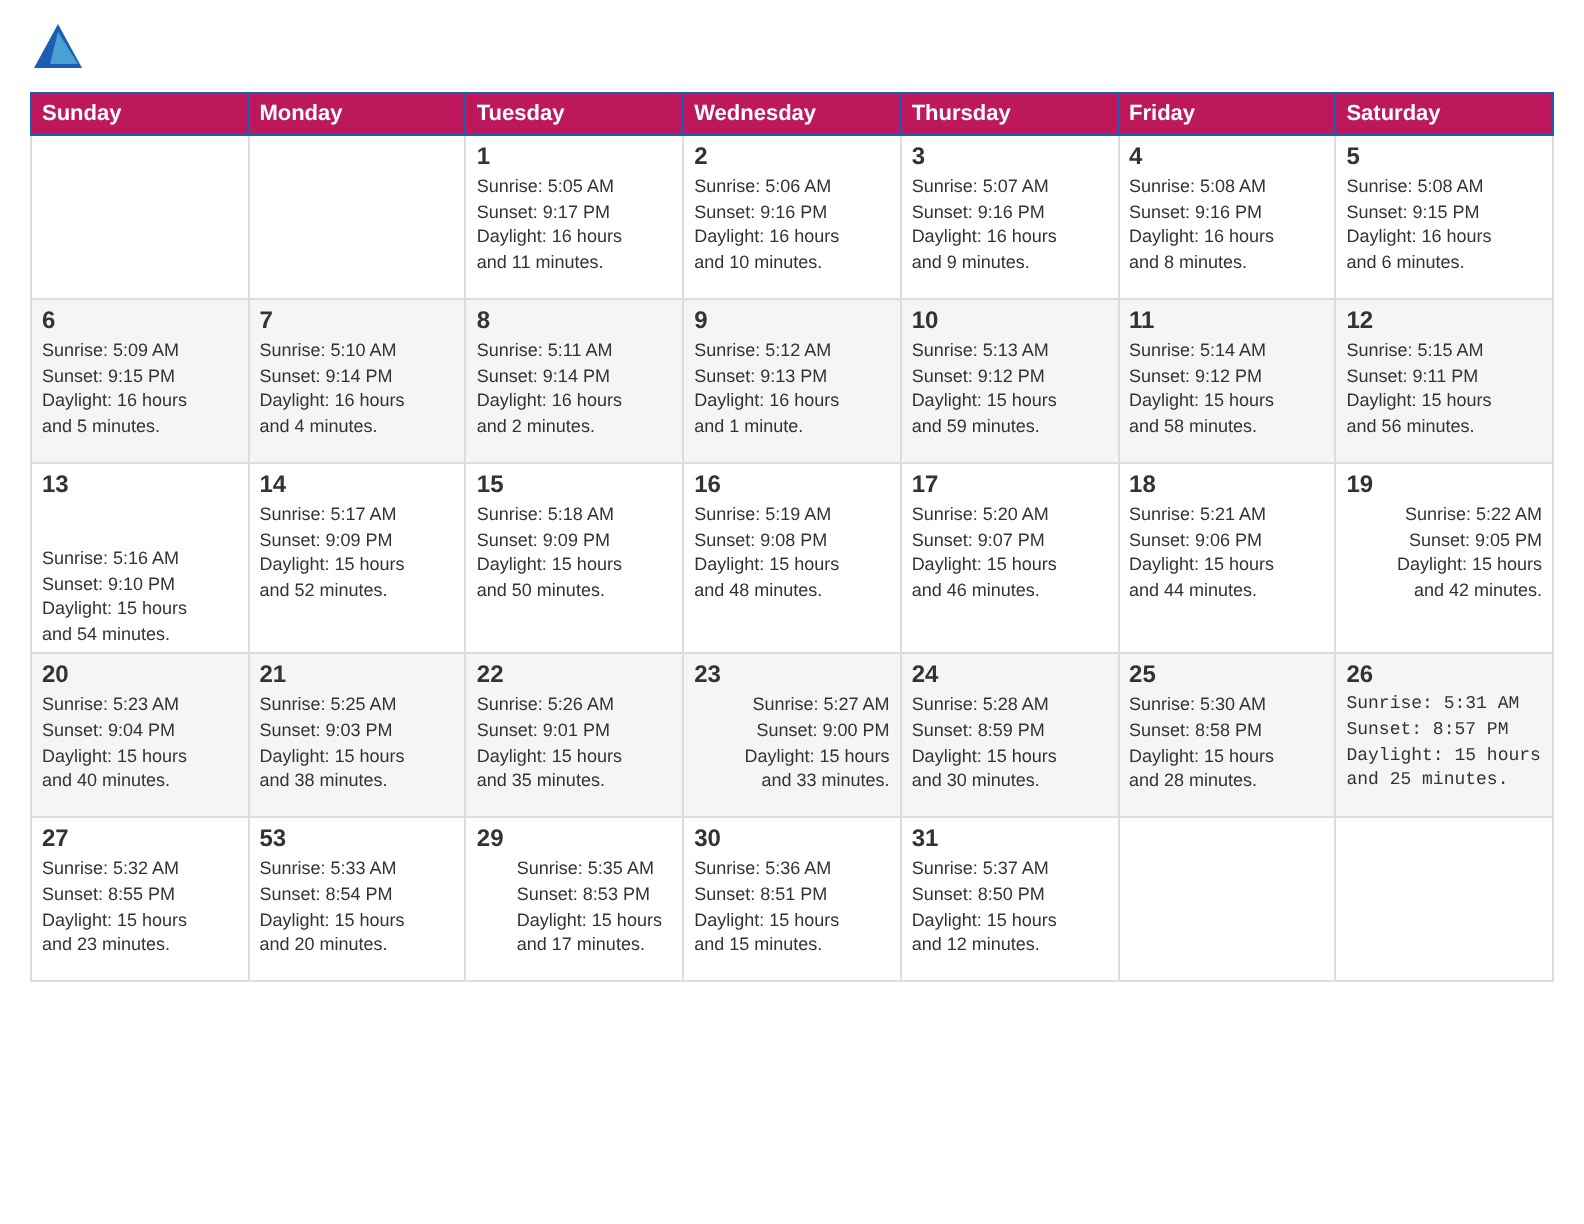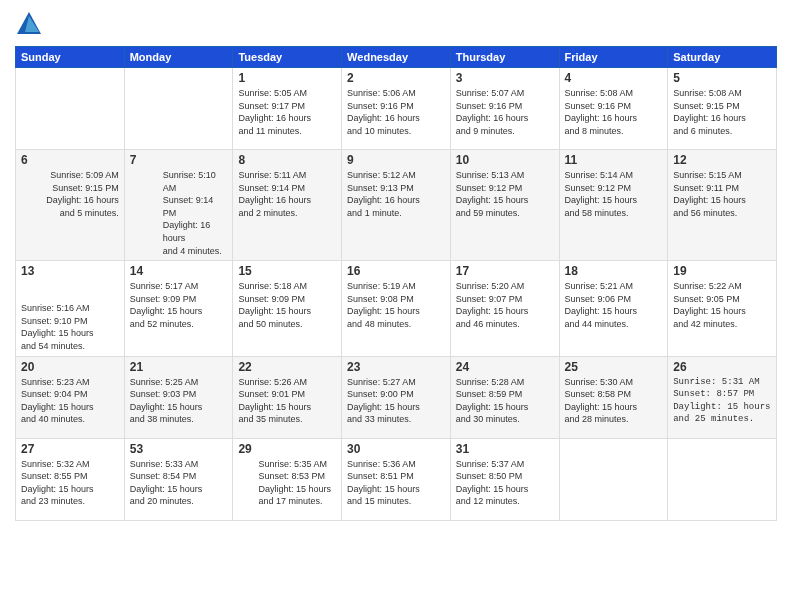--- a/index.html
+++ b/index.html
@@ -58,21 +58,21 @@
     .subtitle {
       font-size: 14px;
       color: #333;
     }
     .calendar {
       width: 100%;
       border-collapse: collapse;
       border: 1px solid #ccc;
     }
     .calendar th {
-      background: #1d4ed8;
+      background: #be185d;
       color: #fff;
       font-size: 11px;
       font-weight: bold;
       padding: 4px 5px;
       text-align: left;
       border: 1px solid #1a5fb4;
     }
     .calendar td {
       width: calc(100% / 7);
       vertical-align: top;
@@ -173,28 +173,28 @@
             <span class="day-num">5</span>
             <div class="day-info" style="white-space: pre-line;">Sunrise: 5:08 AM
 Sunset: 9:15 PM
 Daylight: 16 hours
 and 6 minutes.</div>
           </td>
         </tr>
         <tr>
           <td>
             <span class="day-num">6</span>
-            <div class="day-info" style="white-space: pre-line; text-align: right;">Sunrise: 5:09 AM
+            <div class="day-info" style="white-space: pre-line;">Sunrise: 5:09 AM
 Sunset: 9:15 PM
 Daylight: 16 hours
 and 5 minutes.</div>
           </td>
           <td>
             <span class="day-num">7</span>
-            <div class="day-info" style="white-space: pre-line; margin-left: 33px;">Sunrise: 5:10 AM
+            <div class="day-info" style="white-space: pre-line;">Sunrise: 5:10 AM
 Sunset: 9:14 PM
 Daylight: 16 hours
 and 4 minutes.</div>
           </td>
           <td>
             <span class="day-num">8</span>
             <div class="day-info" style="white-space: pre-line;">Sunrise: 5:11 AM
 Sunset: 9:14 PM
 Daylight: 16 hours
 and 2 minutes.</div>
@@ -266,21 +266,21 @@
           </td>
           <td>
             <span class="day-num">18</span>
             <div class="day-info" style="white-space: pre-line;">Sunrise: 5:21 AM
 Sunset: 9:06 PM
 Daylight: 15 hours
 and 44 minutes.</div>
           </td>
           <td>
             <span class="day-num">19</span>
-            <div class="day-info" style="white-space: pre-line;">Sunrise: 5:22 AM
+            <div class="day-info" style="white-space: pre-line; text-align: right;">Sunrise: 5:22 AM
 Sunset: 9:05 PM
 Daylight: 15 hours
 and 42 minutes.</div>
           </td>
         </tr>
         <tr>
           <td>
             <span class="day-num">20</span>
             <div class="day-info" style="white-space: pre-line;">Sunrise: 5:23 AM
 Sunset: 9:04 PM
@@ -296,21 +296,21 @@
           </td>
           <td>
             <span class="day-num">22</span>
             <div class="day-info" style="white-space: pre-line;">Sunrise: 5:26 AM
 Sunset: 9:01 PM
 Daylight: 15 hours
 and 35 minutes.</div>
           </td>
           <td>
             <span class="day-num">23</span>
-            <div class="day-info" style="white-space: pre-line;">Sunrise: 5:27 AM
+            <div class="day-info" style="white-space: pre-line; text-align: right;">Sunrise: 5:27 AM
 Sunset: 9:00 PM
 Daylight: 15 hours
 and 33 minutes.</div>
           </td>
           <td>
             <span class="day-num">24</span>
             <div class="day-info" style="white-space: pre-line;">Sunrise: 5:28 AM
 Sunset: 8:59 PM
 Daylight: 15 hours
 and 30 minutes.</div>

